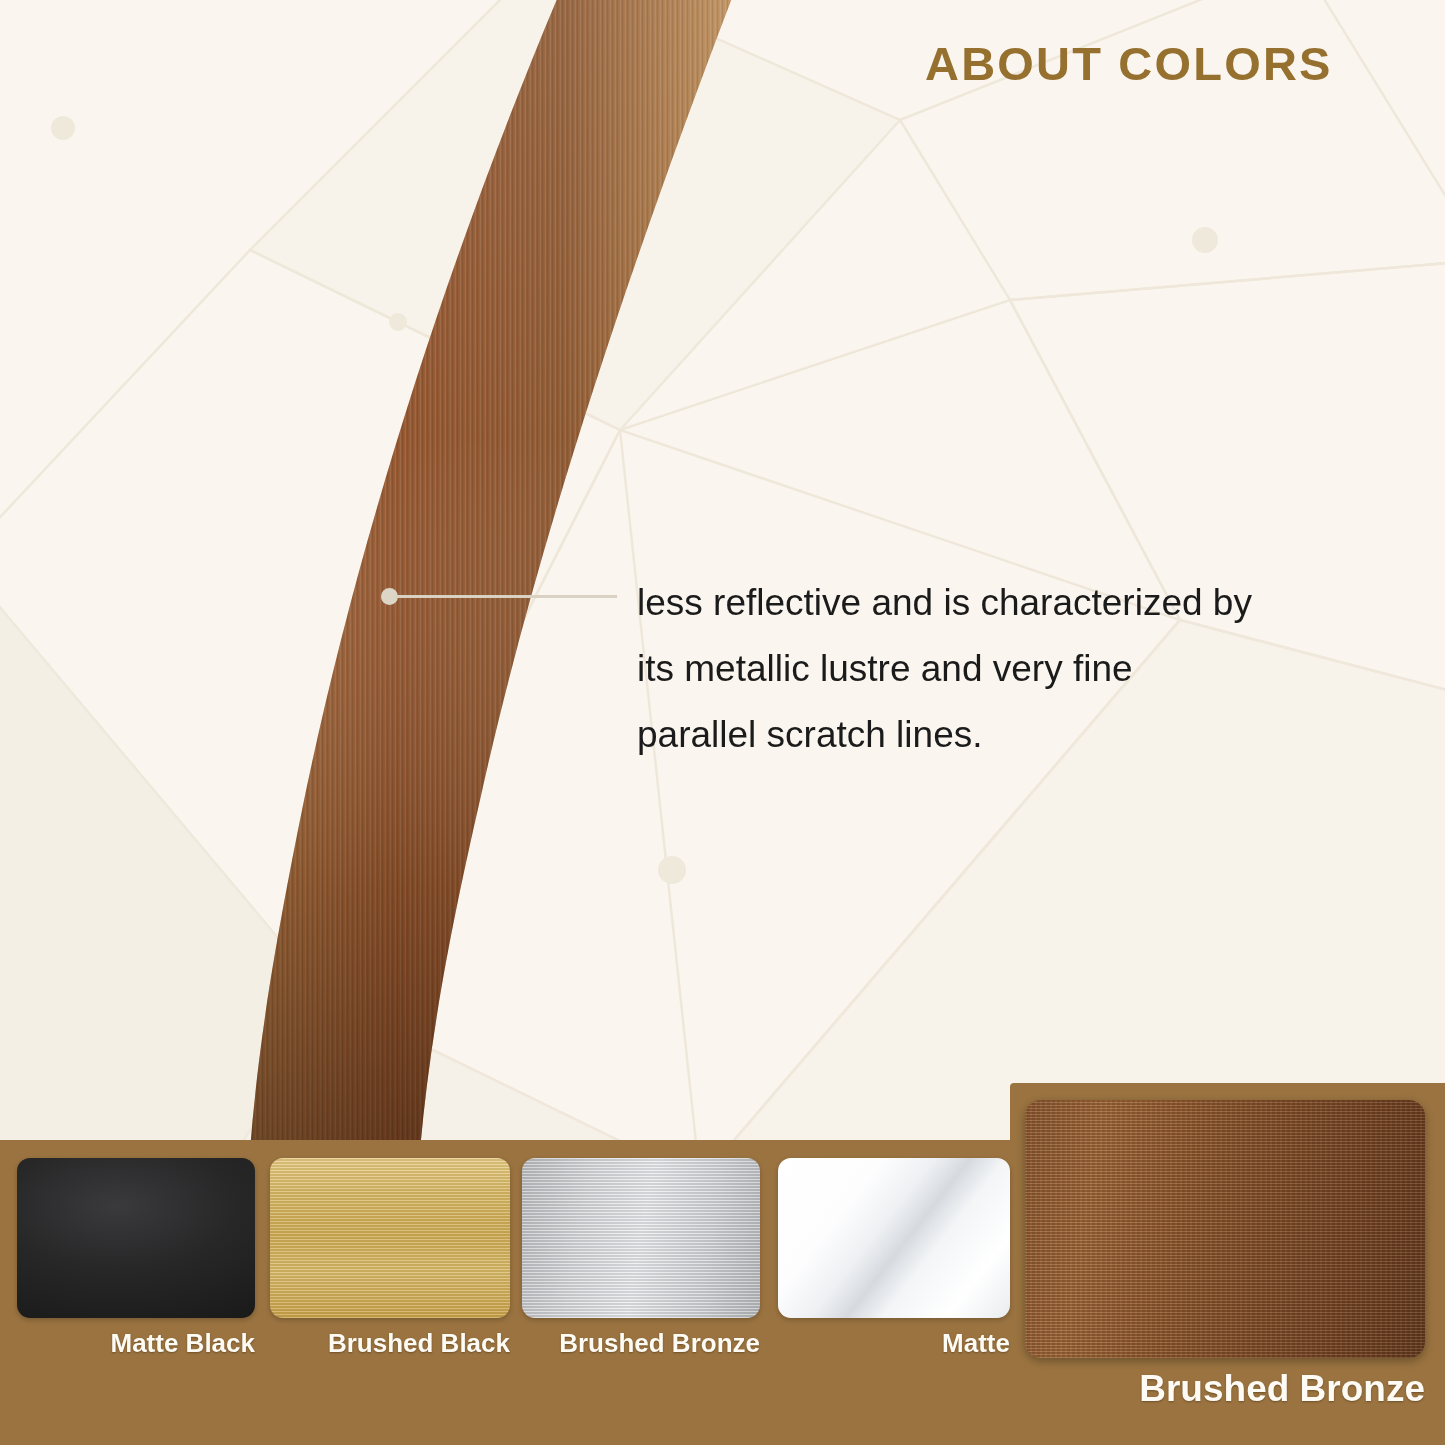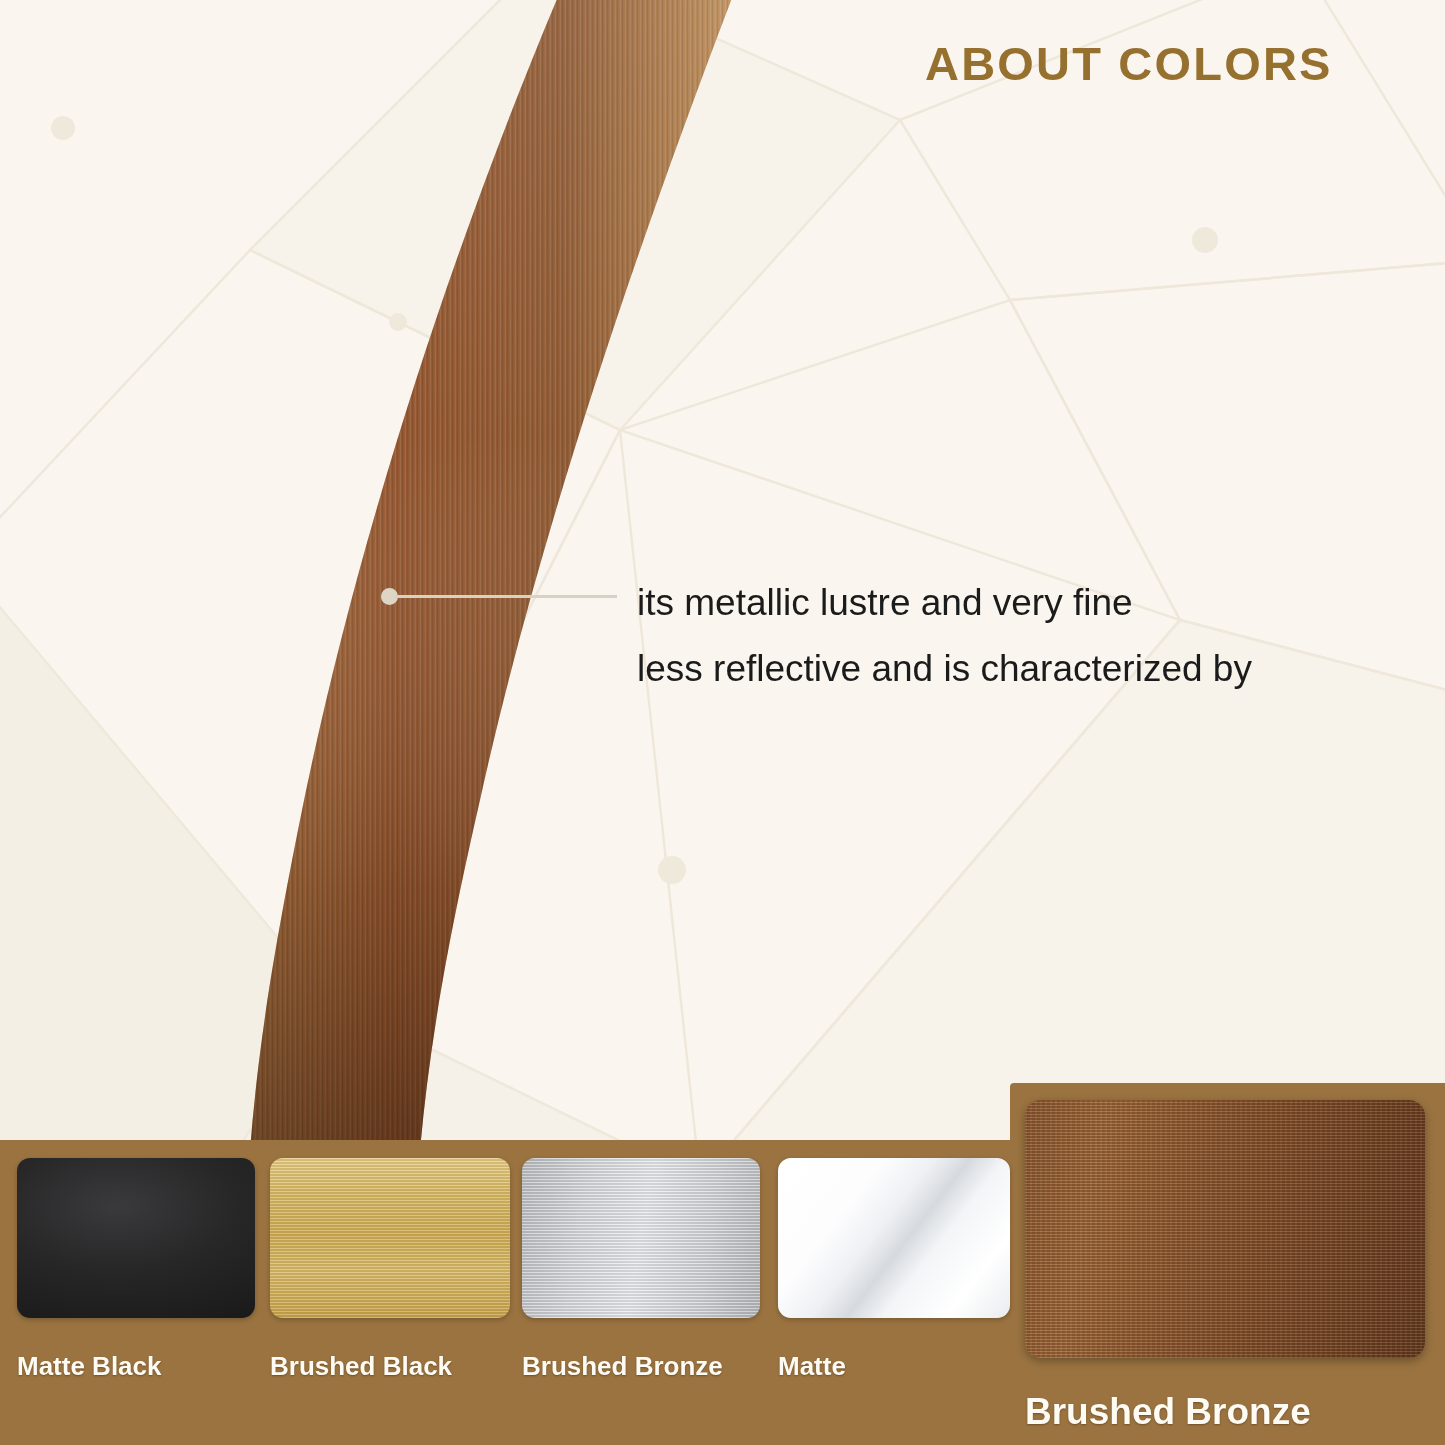--- a/index.html
+++ b/index.html
@@ -58,23 +58,22 @@
     position:absolute;left:1010px;top:1083px;width:435px;height:62px;
     background:#9a7340;border-top-left-radius:4px;
   }
 
   .sw{
     position:absolute;border-radius:13px;
     box-shadow:0 2px 5px rgba(0,0,0,.22);
   }
   .sw-label{
     position:absolute;color:#fdfbf4;font-weight:bold;
-    text-align:left;white-space:nowrap;
+    text-align:right;white-space:nowrap;
     text-shadow:0 1px 2px rgba(60,38,10,.45);
-    margin-top:23px;
   }
 
   
   #sw-black{left:17px;top:1158px;width:238px;height:160px;
     background:
       radial-gradient(120% 95% at 42% 30%, #3a3a3c 0%, #272728 42%, #161617 100%);
   }
   
   #sw-gold{left:270px;top:1158px;width:240px;height:160px;
     background:
@@ -181,22 +180,23 @@
     </svg>
   </div>
 
   <div class="title">ABOUT COLORS</div>
 
   <div class="leader-dot"></div>
   <div class="leader-line"></div>
 
   <div class="callout">
     <p class="body">
+      <span>less reflective and is characterized by</span>
       <span>its metallic lustre and very fine</span>
-      <span>less reflective and is characterized by</span>
+      <span>parallel scratch lines.</span>
     </p>
   </div>
 
   <div class="bar-riser"></div>
   <div class="bar">
   </div>
 
   <div class="sw" id="sw-black"></div>
   <div class="sw" id="sw-gold"></div>
   <div class="sw" id="sw-nickel"></div>

